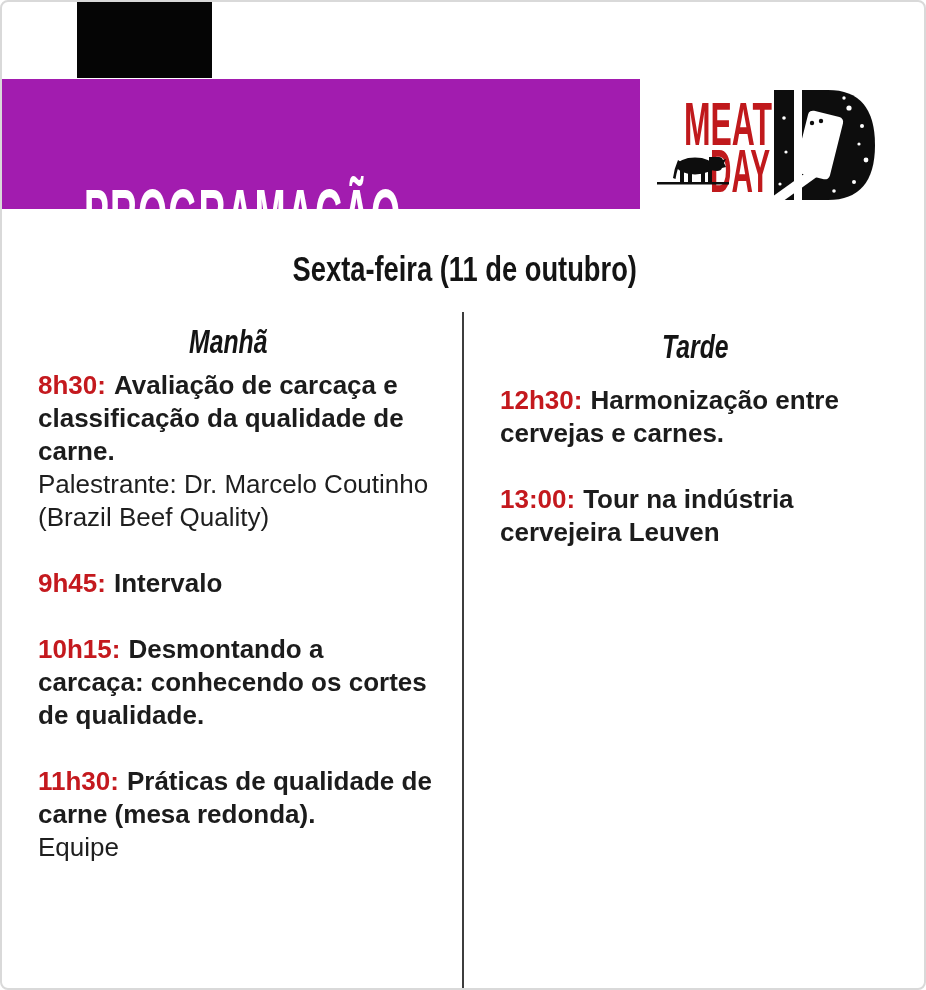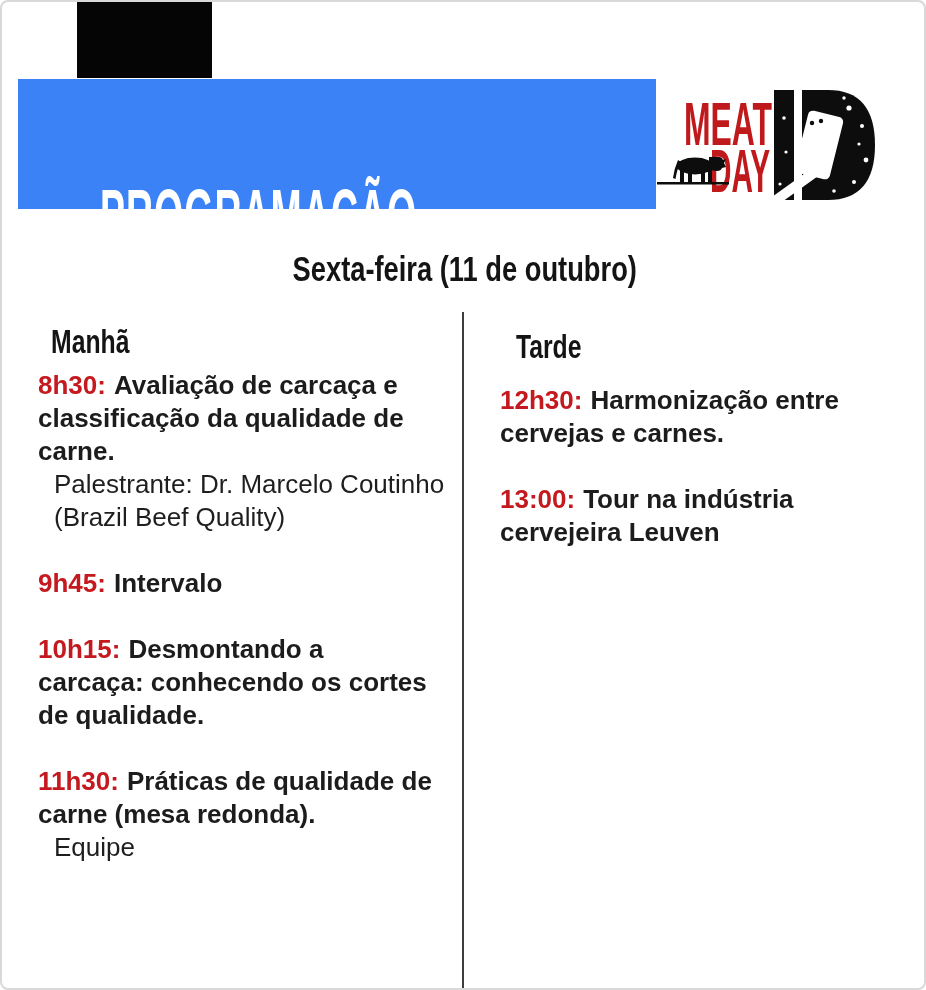--- a/index.html
+++ b/index.html
@@ -10,52 +10,52 @@
     background:#ffffff;
     border:2px solid #d9d9d9;
     border-radius:8px;
     overflow:hidden;
     font-family:"Liberation Sans",sans-serif;
     color:#1c1c1c;
   }
   
   .black-block{position:absolute;left:75px;top:0;width:135px;height:76px;background:#050505;}
   
-  .red-banner{position:absolute;left:0;top:77px;width:638px;height:130px;background:#3b82f6;margin-left:16px;}
+  .red-banner{position:absolute;left:0;top:77px;width:638px;height:130px;background:#a21caf;}
   .banner-title{
     position:absolute;left:82px;top:100px;
     font-size:72px;font-weight:bold;color:#ffffff;
     letter-spacing:2px;line-height:1;
     transform:scaleX(0.52);transform-origin:left top;
     white-space:nowrap;
   }
   
   .logo{position:absolute;left:655px;top:85px;width:230px;height:122px;}
   
   .date-heading{
     position:absolute;left:0;top:248px;width:926px;
     text-align:center;font-size:35px;font-weight:bold;line-height:1.1;color:#141414;
   }
   .date-heading span{display:inline-block;transform:scaleX(0.78);transform-origin:center;white-space:nowrap;}
   
-  .col-heading{position:absolute;font-size:33px;font-weight:bold;line-height:1.1;text-align:left;color:#141414;}
+  .col-heading{position:absolute;font-size:33px;font-weight:bold;line-height:1.1;text-align:center;color:#141414;font-style:italic;}
   .col-heading span{display:inline-block;transform:scaleX(0.75);transform-origin:center;white-space:nowrap;}
   .heading-morning{left:36px;top:322px;width:380px;}
   .heading-afternoon{left:503px;top:327px;width:380px;}
   
   .divider{position:absolute;left:460px;top:310px;width:2px;height:680px;background:#3d3d3d;}
   
   .col{position:absolute;font-size:26px;line-height:33px;}
   .col-morning{left:36px;top:367px;width:430px;}
   .col-afternoon{left:498px;top:382px;width:392px;}
   .item{margin:0 0 33px 0;}
   .item:last-child{margin-bottom:0;}
   .time{font-weight:bold;color:#c4191e;margin-right:8px;}
   .title{font-weight:bold;color:#1c1c1c;white-space:pre-line;}
-  .speaker{display:block;font-weight:normal;color:#1e1e1e;white-space:pre-line;margin-left:16px;}
+  .speaker{display:block;font-weight:normal;color:#1e1e1e;white-space:pre-line;}
 </style>
 </head>
 <body>
 
 <div class="page">
 
   <div class="black-block"></div>
 
   <div class="red-banner">
     <div class="banner-title">PROGRAMAÇÃO</div>

